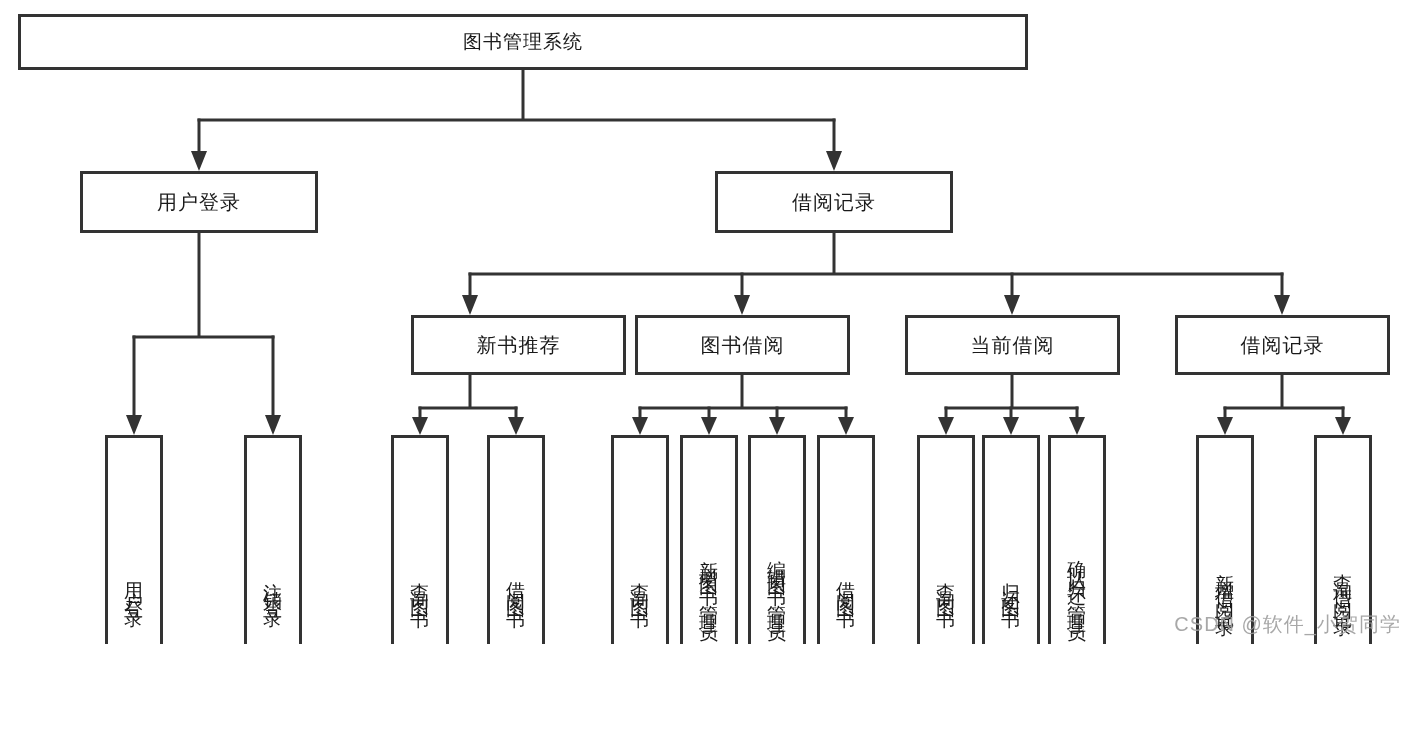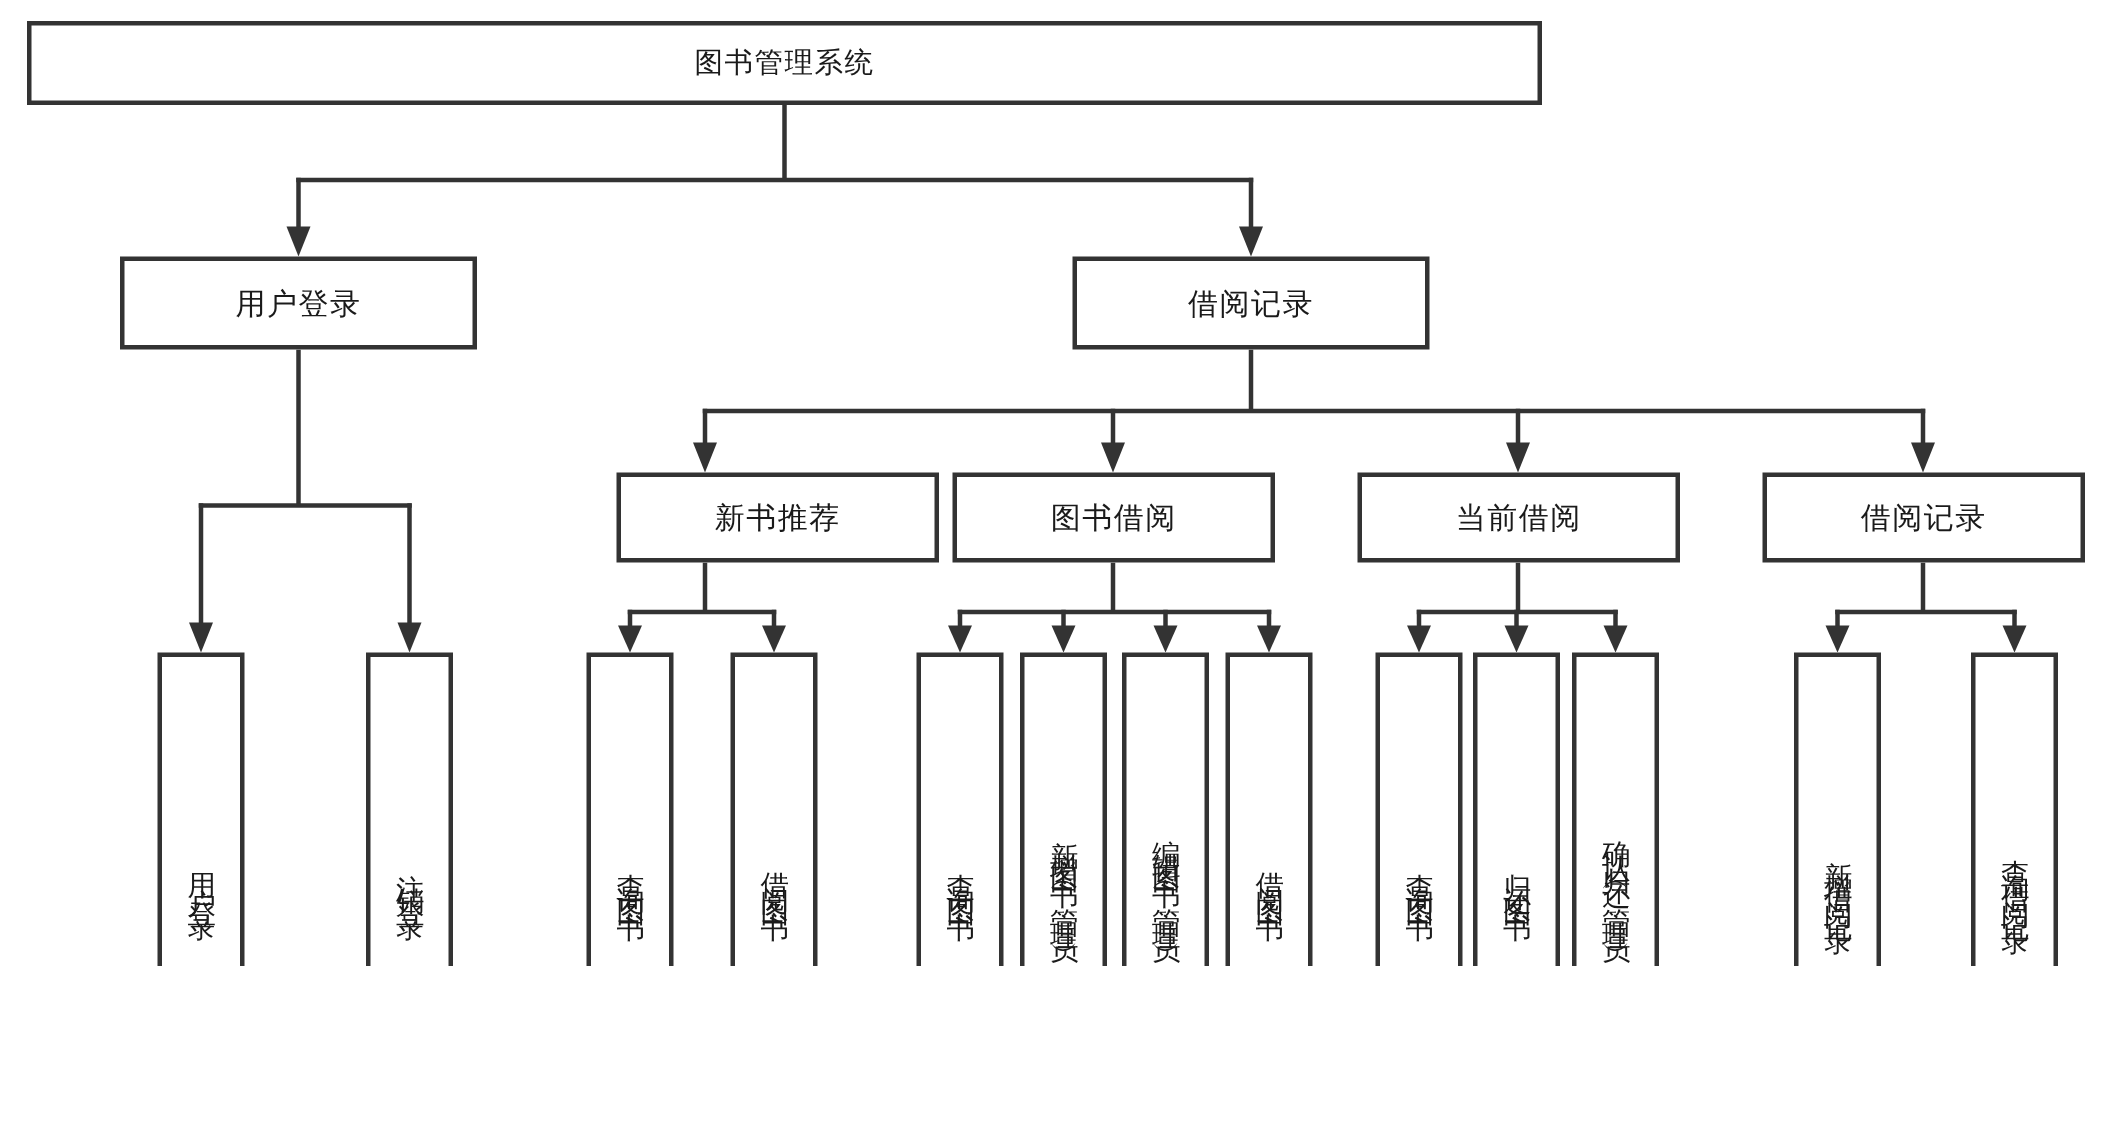--- a/index.html
+++ b/index.html
@@ -177,13 +177,14 @@
     <span data-name="leaf-cb-confirm-return-label">确认归还（管理员）</span>
   </div>
 
   <div class="box leaf" data-name="leaf-br-add-record">
     <span data-name="leaf-br-add-record-label">新增借阅记录</span>
   </div>
   <div class="box leaf" data-name="leaf-br-query-record">
     <span data-name="leaf-br-query-record-label">查询借阅记录</span>
   </div>
 
+  <div class="watermark" data-name="csdn-watermark">CSDN @软件_小贺同学</div>
 </div>
 
 </body></html>

